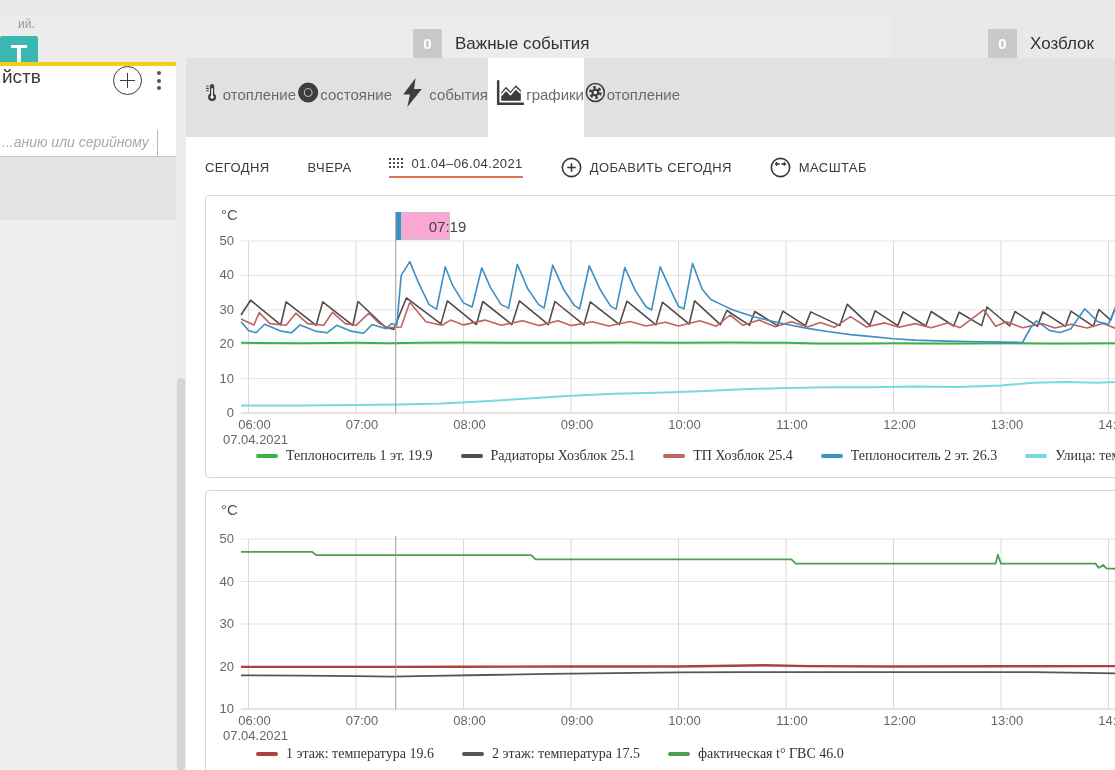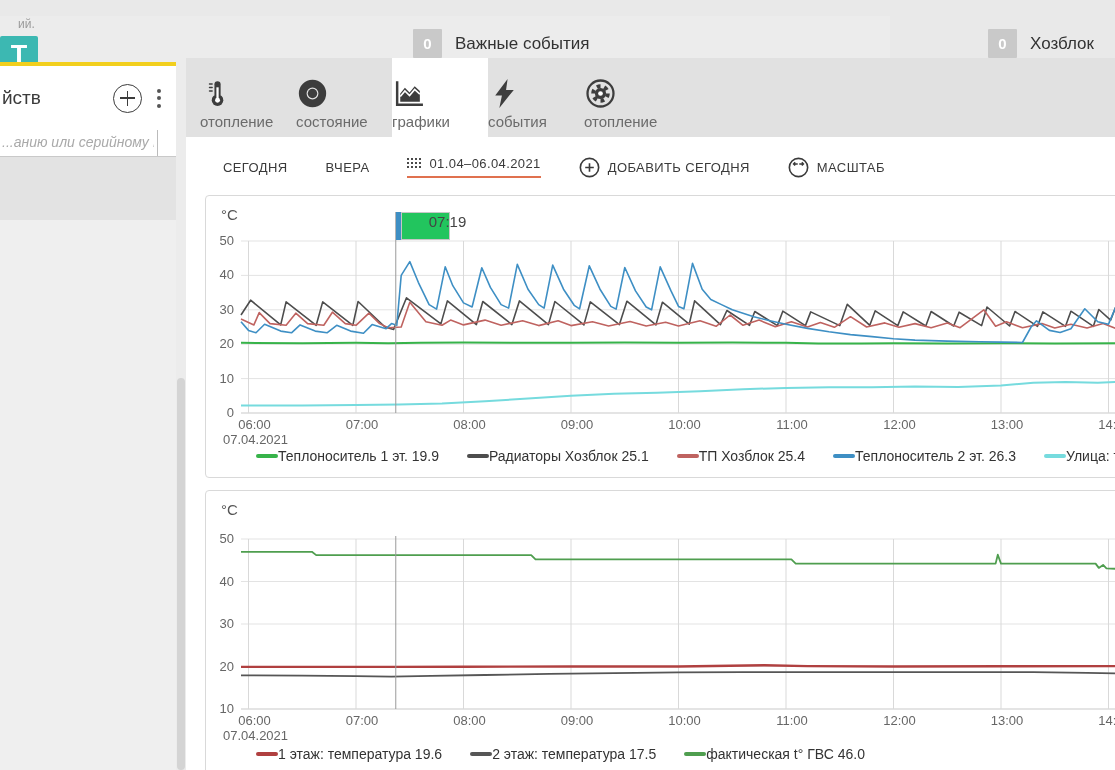--- a/index.html
+++ b/index.html
@@ -13,70 +13,70 @@
                  display:flex; align-items:center; justify-content:center; color:#fff; font-size:27px; font-weight:bold; }
   .tb-group { position:absolute; top:13px; display:flex; align-items:center; gap:13px; cursor:pointer; }
   .tb-badge { width:29px; height:29px; background:#c9c9c9; color:#fff; font-size:15px; font-weight:bold;
               display:flex; align-items:center; justify-content:center; border-radius:1px; }
   .tb-label { font-size:17px; color:#333; }
 
   
   .sidebar { position:absolute; left:0; top:58px; width:176px; bottom:0; display:flex; flex-direction:column; }
   .sb-spacer { height:4px; }
   .sb-yellow { height:4px; background:#f2cf1d; }
-  .sb-header { height:64px; background:#fff; display:flex; align-items:center; padding:0 8px 0 2px; }
+  .sb-header { height:64px; background:#fff; display:flex; padding:0 8px 0 2px; }
   .sb-title { font-size:19px; color:#3c3c3c; flex:1; white-space:nowrap; overflow:hidden; }
   .sb-plus { width:29px; height:29px; border:1.6px solid #3c3c3c; border-radius:50%; position:relative; cursor:pointer; flex:0 0 auto; }
   .sb-plus:before, .sb-plus:after { content:""; position:absolute; background:#3c3c3c; }
   .sb-plus:before { left:50%; top:6px; bottom:6px; width:1.6px; margin-left:-0.8px; }
   .sb-plus:after { top:50%; left:6px; right:6px; height:1.6px; margin-top:-0.8px; }
   .sb-dots { width:18px; height:29px; margin-left:8px; display:flex; flex-direction:column; align-items:center; justify-content:center; gap:3.5px; cursor:pointer; }
   .sb-dots i { width:4px; height:4px; border-radius:50%; background:#555; }
   .sb-search { height:27px; background:#fff; border-bottom:1px solid #c9c9c9; display:flex; }
   .sb-search input { width:158px; border:none; border-right:1px solid #bbb; outline:none; font-style:italic;
                      font-size:14px; color:#666; padding:0 3px 2px 2px; font-family:"Liberation Sans",sans-serif; }
   .sb-search input::placeholder { color:#a9a9a9; }
   .sb-item { height:63px; background:#e3e3e3; cursor:pointer; }
   .sb-rest { flex:1; background:#efefef; }
 
   .scroll-strip { position:absolute; left:176px; top:58px; width:10px; bottom:0; background:#ececec; }
   .scroll-thumb { position:absolute; left:1px; width:8px; top:45%; height:55%; background:#d4d4d4; border-radius:4px; cursor:pointer; }
 
   
   .tabbar { position:absolute; left:186px; top:58px; right:0; height:79px; background:#e1e1e1;
             display:flex; padding-left:14px; }
-  .tab { width:96px; display:flex; flex-direction:column; justify-content:flex-end;
+  .tab { width:96px; display:flex; flex-direction:row; align-items:center; justify-content:flex-end;
          padding-bottom:7px; cursor:pointer; }
   .tab.active { background:#fff; }
   .tab svg { width:33px; height:33px; margin-bottom:3px; }
   .tab-label { font-size:15px; color:#6b6b6b; }
 
   
   .main { position:absolute; left:186px; top:137px; right:0; bottom:0; background:#fff; }
-  .toolbar { position:absolute; left:37px; top:8px; height:44px; display:flex; align-items:center; gap:38px; }
+  .toolbar { position:absolute; left:19px; top:8px; height:44px; display:flex; align-items:center; gap:38px; }
   .tool-btn { font-size:13px; color:#3a3a3a; letter-spacing:0.4px; cursor:pointer; display:flex; align-items:center; gap:8px; }
   .tool-btn svg { flex:0 0 auto; }
   .date-btn { border-bottom:2px solid #e0714f; padding-bottom:5px; }
 
   
   .chart-card { position:absolute; left:19px; width:930px; background:#fff; border:1px solid #d9d9d9; border-radius:4px; }
   .card1 { top:58px; height:283px; }
   .card2 { top:353px; height:300px; }
   .unit-label { position:absolute; left:15px; top:10px; font-size:15px; color:#555; }
   .svg-holder { position:absolute; left:0; top:0; }
   .legend { position:absolute; left:50px; right:4px; display:flex; gap:28px; white-space:nowrap; overflow:hidden; }
   .card1 .legend { top:252px; }
   .card2 .legend { top:255px; }
-  .legend-item { display:flex; align-items:center; cursor:pointer; }
+  .legend-item { display:flex; align-items:center; gap:8px; cursor:pointer;font-family:Liberation Serif, serif; }
   .legend-swatch { width:22px; height:4px; border-radius:2px; flex:0 0 auto; }
   .legend-text { font-size:14px; color:#333; }
 
   .cursor-marker { position:absolute; left:190px; top:16px; width:5px; height:28px; background:#3e8fc4; }
-  .cursor-tooltip { position:absolute; left:195px; top:16px; width:49px; height:28px; background:#22c55e;
-                    border:1px solid #c7c7c7; display:flex; justify-content:center;
+  .cursor-tooltip { position:absolute; left:195px; top:16px; width:49px; height:28px; background:#f9a8d4;
+                    border:1px solid #c7c7c7; display:flex; align-items:center; justify-content:center;
                     font-size:15px; color:#444;padding-left:44px; }
 </style>
 </head>
 <body>
 
 <div class="topbar">
   <div class="logo-frag">ий.</div>
   <div class="logo-square">
     <span>Т</span>
   </div>
@@ -127,33 +127,33 @@
     </svg>
     <div class="tab-label">отопление</div>
   </div>
   <div class="tab">
     <svg viewBox="0 0 32 32">
       <circle cx="16" cy="16" r="9.5" fill="none" stroke="#3d3d3d" stroke-width="7.5"></circle>
       <circle cx="16" cy="16" r="4.6" fill="#3d3d3d"></circle>
     </svg>
     <div class="tab-label">состояние</div>
   </div>
+  <div class="tab">
+    <svg viewBox="0 0 32 32">
+      <polygon points="19,2 7,18 13.5,18 11,30 25,12.5 17.5,12.5" fill="#3d3d3d"></polygon>
+    </svg>
+    <div class="tab-label">события</div>
+  </div>
   <div class="tab active">
     <svg viewBox="0 0 32 32">
       <path d="M5,4 L5,27 L30,27" fill="none" stroke="#3d3d3d" stroke-width="2.4"></path>
       <polygon points="8,24 8,16 12.5,10.5 17,15 22,9 27,13.5 27,24" fill="#3d3d3d"></polygon>
       <polyline points="8,19 12.5,13.5 17,18 22,12 27,16.5" fill="none" stroke="#fff" stroke-width="1.6"></polyline>
     </svg>
     <div class="tab-label">графики</div>
-  </div>
-  <div class="tab">
-    <svg viewBox="0 0 32 32">
-      <polygon points="19,2 7,18 13.5,18 11,30 25,12.5 17.5,12.5" fill="#3d3d3d"></polygon>
-    </svg>
-    <div class="tab-label">события</div>
   </div>
   <div class="tab">
     <svg viewBox="0 0 32 32">
       <circle cx="16" cy="16" r="12.6" fill="none" stroke="#3d3d3d" stroke-width="2.2"></circle>
       <circle cx="16" cy="16" r="7" fill="none" stroke="#3d3d3d" stroke-width="4" stroke-dasharray="3.6 3.7"></circle>
       <circle cx="16" cy="16" r="5.4" fill="#3d3d3d"></circle>
       <circle cx="16" cy="16" r="2.3" fill="#fff"></circle>
     </svg>
     <div class="tab-label">отопление</div>
   </div>

